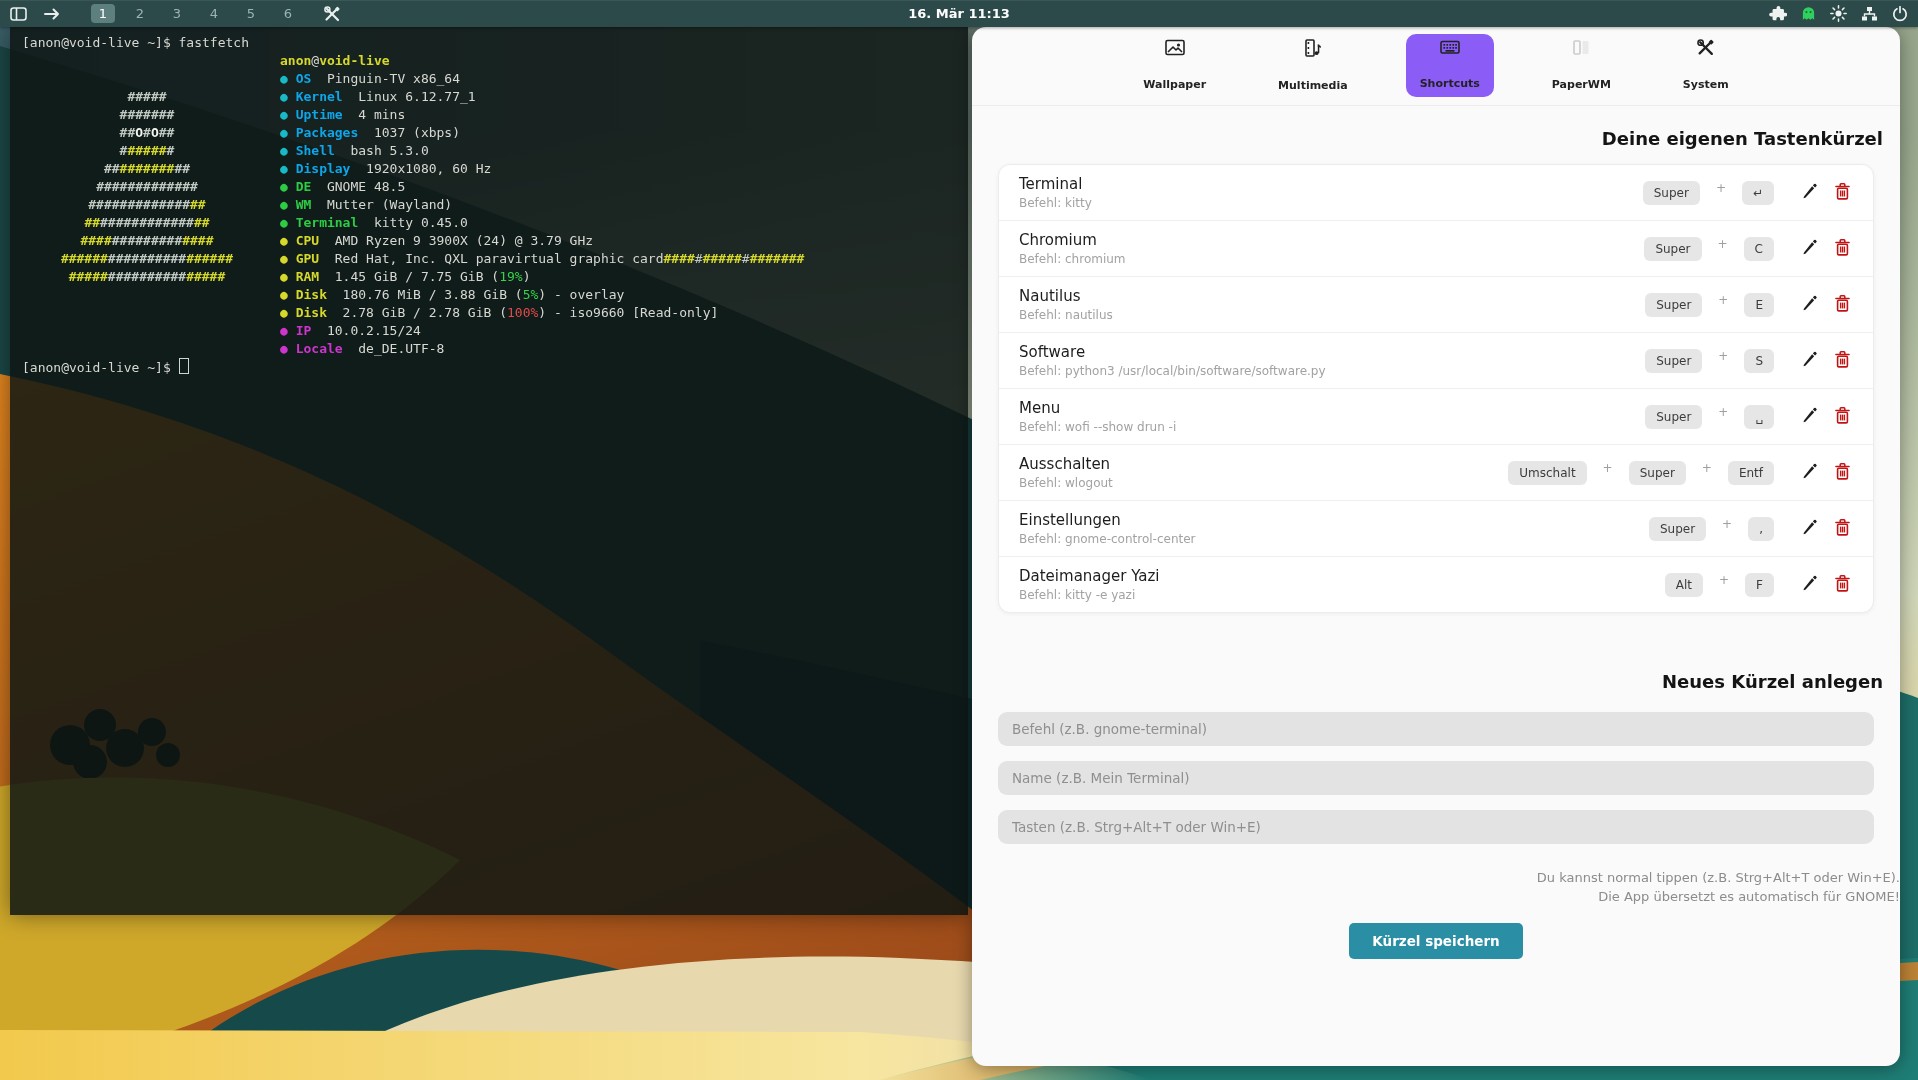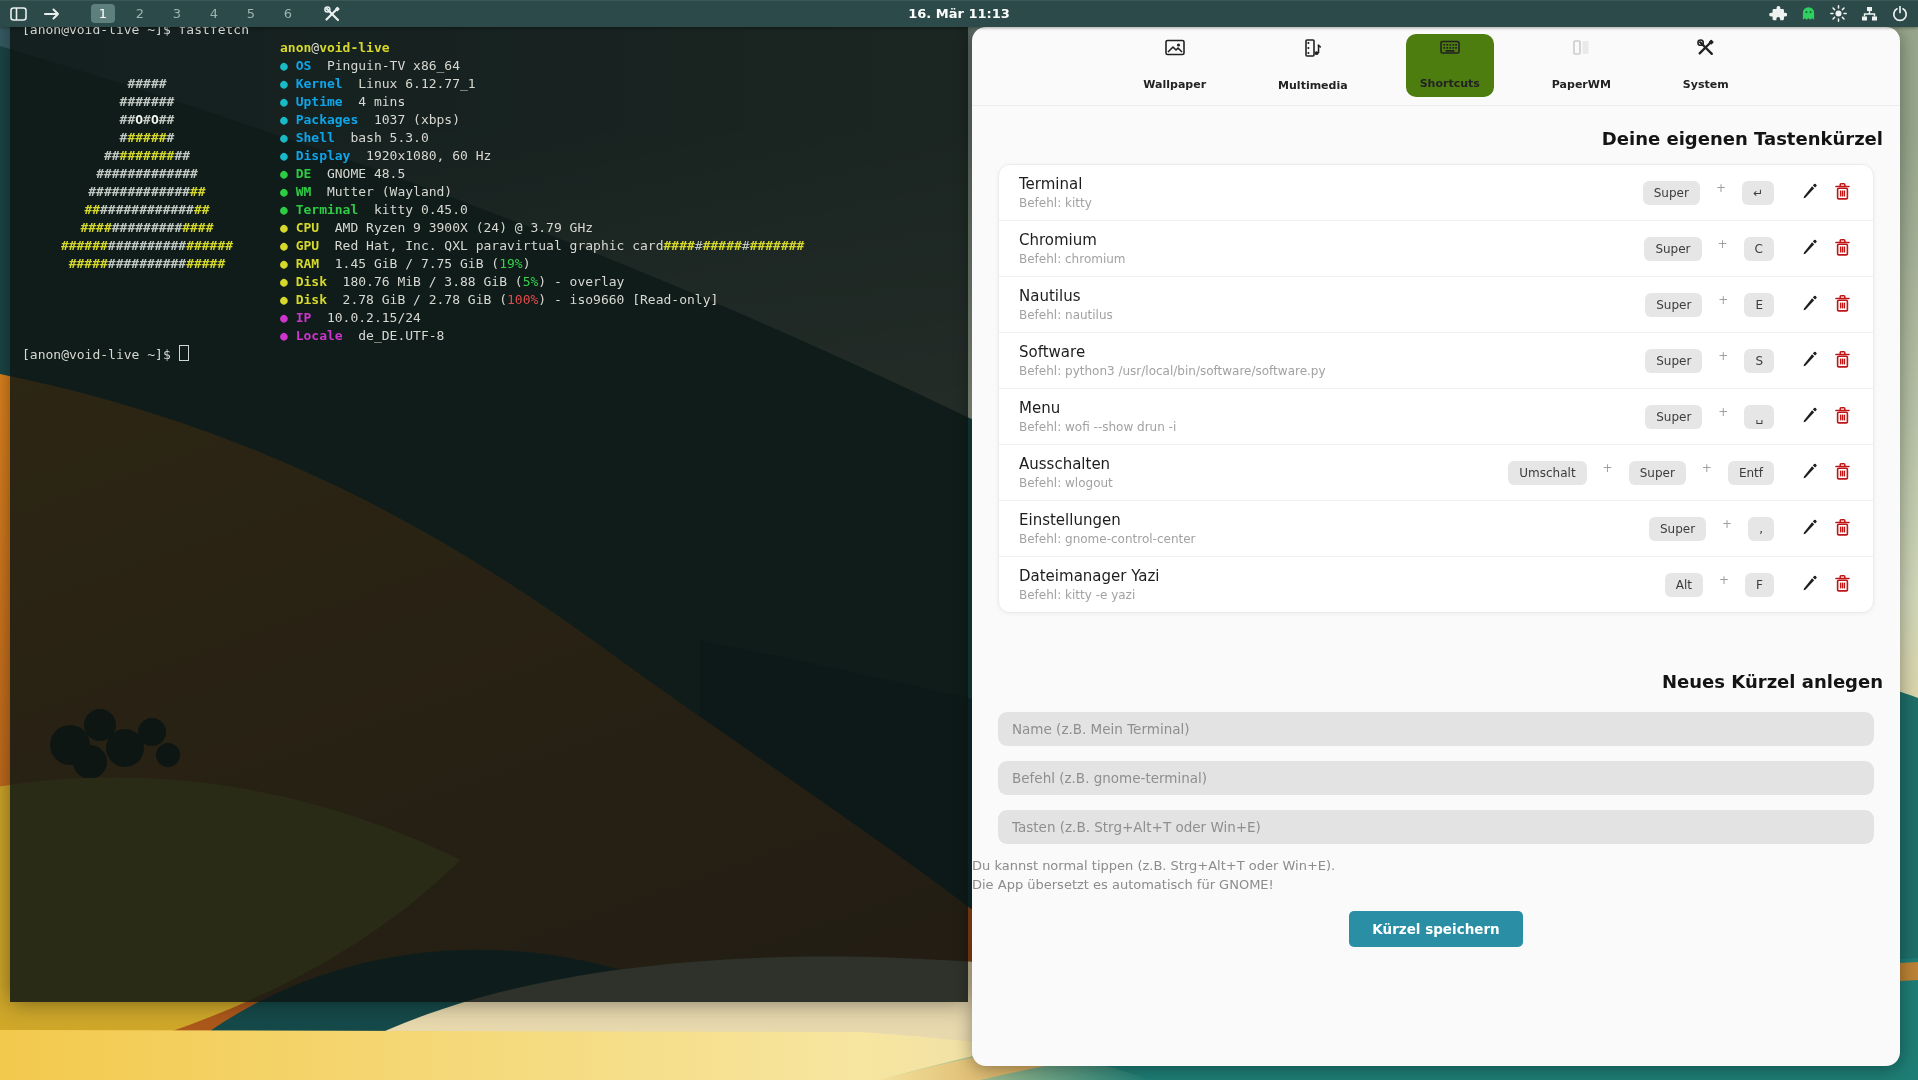--- a/index.html
+++ b/index.html
@@ -16,21 +16,21 @@
   .ws-wrap{display:flex;align-items:center;gap:13px;margin-left:14px;margin-right:18px}
   .ws{width:24px;height:19px;line-height:19px;text-align:center;font-size:13px;color:#9db3b1;
       border-radius:4px;cursor:pointer}
   .ws.active{background:#5d807e;color:#ffffff}
   .clock{position:absolute;left:0;right:0;text-align:center;font-size:13px;font-weight:bold;
          color:#fff;pointer-events:none}
   .clock span{pointer-events:auto;cursor:pointer}
   .tb-right{margin-left:auto;display:flex;align-items:center;gap:14px;padding-right:10px;z-index:2}
   .tb-right .bar-ico{display:flex;align-items:center;cursor:pointer}
   
-  .terminal{position:absolute;left:10px;top:14px;width:958px;height:988px;box-sizing:border-box;
+  .terminal{position:absolute;left:10px;top:27px;width:958px;height:888px;box-sizing:border-box;
             background:rgba(13,21,19,.85);z-index:10;padding:7px 0 0 12px;
             font-family:"DejaVu Sans Mono","Liberation Mono",monospace;font-size:13px;line-height:18px;
             color:#d8d8d2;box-shadow:0 0 22px rgba(0,0,0,.45)}
   .tline{white-space:pre}
   .trow{display:flex;white-space:pre}
   .art{display:inline-block;width:250px;text-align:center;font-weight:bold}
   .info{margin-left:8px}
   .cursor{display:inline-block;width:8px;height:14px;border:1px solid #cfd6d2;vertical-align:-2px}
   .seg-fg{color:#d8d8d2}
   .seg-yel{color:#d6d92b}   .seg-yelb{color:#d6d92b;font-weight:bold}
@@ -39,41 +39,41 @@
   .seg-mag{color:#cd35cd}   .seg-magb{color:#cd35cd;font-weight:bold}
   .seg-gray{color:#c2c9c3}  .seg-whiteb{color:#f4f4f0;font-weight:bold}
   .seg-pgreen{color:#35d24a}.seg-red{color:#e04b4b}
   
   .panel{position:absolute;left:972px;top:27px;width:928px;height:1039px;background:#fafafa;
          border-radius:14px;z-index:20;box-shadow:0 2px 18px rgba(0,0,0,.38);box-sizing:border-box;
          color:#1b1b1b;overflow:hidden}
   .tabs{display:flex;justify-content:center;gap:44px;padding:7px 0 8px;border-bottom:1px solid #ededed}
   .tab{display:flex;flex-direction:column;align-items:center;gap:19px;font-size:11px;font-weight:700;
        color:#232323;padding:5px 14px;border-radius:10px;cursor:pointer}
-  .tab.active{background:#4d7c0f}
+  .tab.active{background:#8b5cf6}
   .tab.faint svg{opacity:.25}
   .sec-heading{font-size:18px;font-weight:700;text-align:right;margin:22px 17px 15px;color:#141414}
   .sec-heading.second{margin-top:58px;margin-bottom:20px}
   .card{margin:0 26px;background:#fff;border:1px solid #ececec;border-radius:12px;
         box-shadow:0 1px 4px rgba(0,0,0,.05)}
   .srow{display:flex;align-items:center;height:55px;padding:0 20px;border-bottom:1px solid #f0f0f0}
   .srow:last-child{border-bottom:none}
   .srow-text{flex:1;min-width:0}
   .srow-title{font-size:15px;color:#1d1d1d}
   .srow-cmd{font-size:12px;color:#a2a2a2;margin-top:3px}
   .key-combo{display:flex;align-items:flex-start;gap:16px;margin-right:24px}
   .kbd{background:#e6e6e6;border-radius:6px;padding:5px 11px;font-size:12px;color:#3c3c3c;white-space:nowrap}
   .plus{color:#9f9f9f;font-size:12px}
   .icon-btn{background:none;border:none;padding:3px;cursor:pointer;display:flex;align-items:center}
   .icon-btn.edit{margin-right:12px}
   .inputs{margin:0 26px;display:flex;flex-direction:column;gap:15px}
   .inputs input{height:34px;border:none;border-radius:9px;background:#e3e3e3;padding:0 14px;
                 font-size:13.5px;color:#333;outline:none;font-family:inherit}
   .inputs input::placeholder{color:#8f8f8f}
-  .hint{font-size:13px;color:#8c8c8c;text-align:left;line-height:19px;margin-top:12px}
+  .hint{font-size:13px;color:#8c8c8c;text-align:right;line-height:19px;margin-top:24px}
   .save{display:block;margin:17px auto 0;background:#2a8fa4;color:#fff;font-weight:700;font-size:13.5px;
         border:none;border-radius:5px;padding:10px 23px;cursor:pointer;font-family:inherit}
 </style>
 </head>
 <body>
 
 <svg id="wallpaper" viewBox="0 0 1918 1080" preserveAspectRatio="none">
   <defs>
     <linearGradient id="sky" x1="0" y1="0" x2="1" y2="0">
       <stop offset="0" stop-color="#3a5f68"></stop>
@@ -495,22 +495,22 @@
               <line x1="7.5" y1="7.6" x2="7.5" y2="13.4" stroke="#c11414" stroke-width="1.4"></line>
               <line x1="9.4" y1="7.6" x2="9.4" y2="13.4" stroke="#c11414" stroke-width="1.4"></line>
             </svg></span>
     </button>
   </div>
 </div>
 
   <div class="sec-heading second">Neues Kürzel anlegen</div>
 
   <div class="inputs">
+    <input type="text" placeholder="Befehl (z.B. gnome-terminal)" style="">
     <input type="text" placeholder="Name (z.B. Mein Terminal)" style="">
-    <input type="text" placeholder="Befehl (z.B. gnome-terminal)" style="">
     <input type="text" placeholder="Tasten (z.B. Strg+Alt+T oder Win+E)" style="">
   </div>
 
   <div class="hint">
     <div>Du kannst normal tippen (z.B. Strg+Alt+T oder Win+E).</div>
     <div>Die App übersetzt es automatisch für GNOME!</div>
   </div>
 
   <button class="save">Kürzel speichern</button>
 </div>

